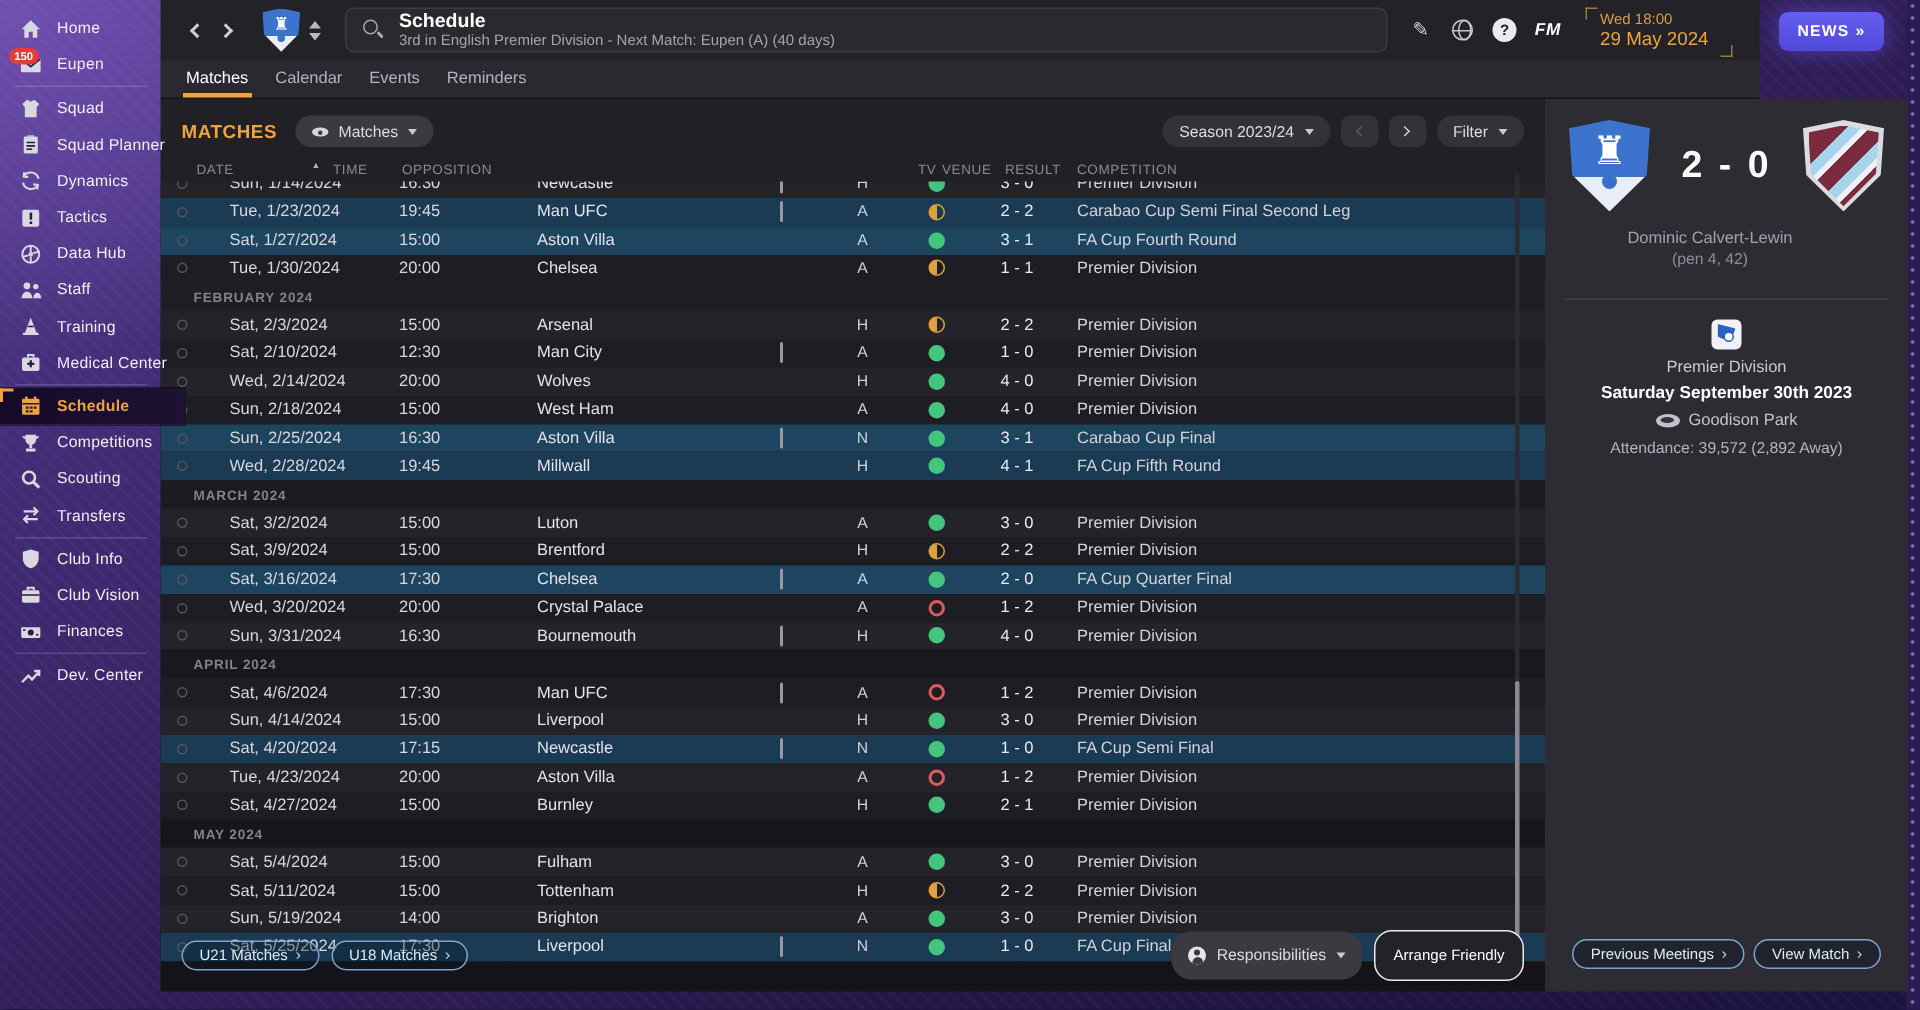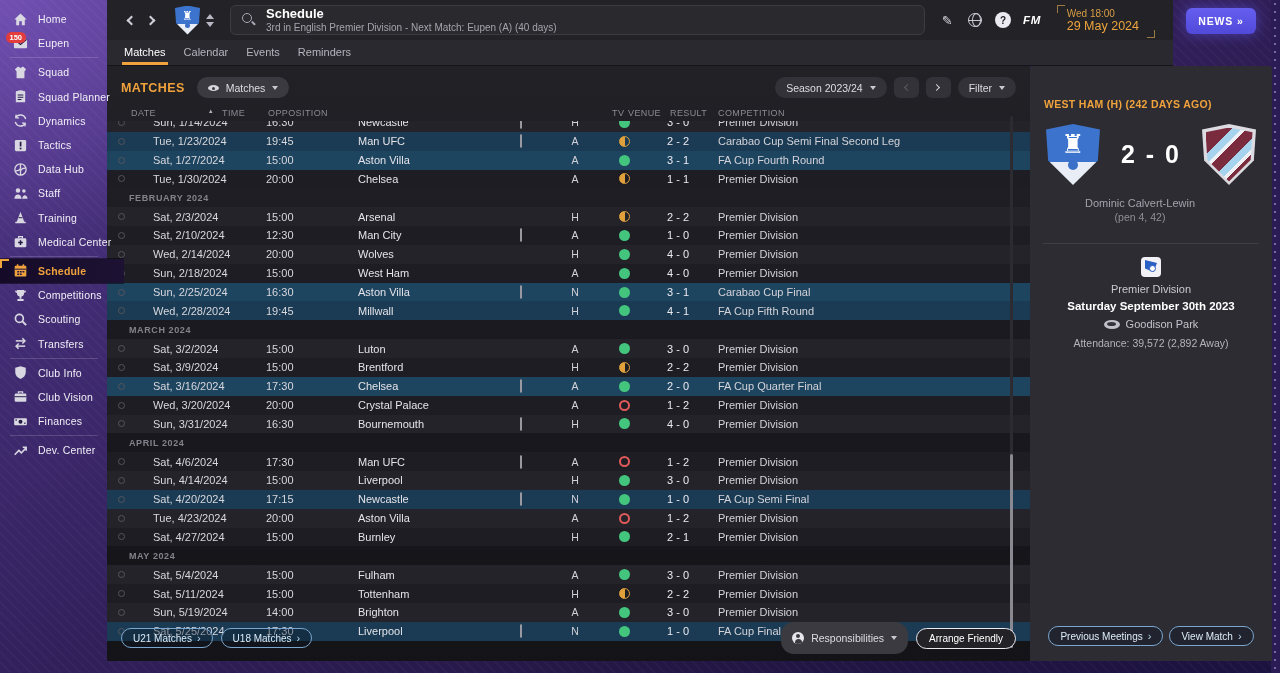--- a/index.html
+++ b/index.html
@@ -129,21 +129,21 @@
 
   .cfooter { position:absolute; left:0; bottom:7px; width:100%; display:flex; align-items:center; padding:0 14px; gap:8px; }
   .btn-blue { height:20px; border:1px solid #7aa6cf; border-radius:12px; color:#dcebf8; font-size:10px; display:flex;
     align-items:center; padding:0 11px; gap:5px; background:rgba(12,22,38,.35); cursor:pointer; white-space:nowrap; }
   .btn-blue .arr { font-size:11px; line-height:1; color:#bcd7ef; }
   .resp-pill { margin-left:auto; display:flex; align-items:center; gap:7px; background:#3b3a40; border-radius:13px; height:21px;
     padding:16px 11px; color:#dddce2; font-size:10.5px; cursor:pointer; }
   .person { width:12px; height:12px; border-radius:50%; background:#e6e5ec; position:relative; overflow:hidden; }
   .person::before { content:''; position:absolute; left:4px; top:2px; width:4px; height:4px; border-radius:50%; background:#3b3a40; }
   .person::after { content:''; position:absolute; left:2.5px; top:7px; width:7px; height:5px; border-radius:4px 4px 0 0; background:#3b3a40; }
-  .btn-white { height:21px; border:1.5px solid #eceaf1; border-radius:12px; color:#fff; font-size:10px; display:flex;
+  .btn-white { height:34px; border:1.5px solid #eceaf1; border-radius:12px; color:#fff; font-size:10px; display:flex;
     align-items:center; padding:0 12px; background:#232227; cursor:pointer; white-space:nowrap; }
 
   
   .rpanel { position:absolute; left:1030px; top:66px; width:242px; height:595px; background:#2d2c33; z-index:1;
     display:flex; flex-direction:column; border-radius:3px 3px 0 0; }
   .rp-title { padding:32px 14px 0; color:#f0a23c; font-size:10.5px; font-weight:bold; letter-spacing:.3px; }
   .score-row { display:flex; align-items:center; justify-content:space-between; padding:14px 16px 4px; }
   .badge-big { width:54px; height:61px; clip-path:polygon(50% 0,100% 9%,96% 60%,50% 100%,4% 60%,0 9%); position:relative; }
   .badge-everton { background:linear-gradient(180deg,#3c73cc 0 62%,#e8edf6 62% 100%); display:flex; flex-direction:column; align-items:center; }
   .badge-everton .t { color:#fff; font-size:26px; line-height:1; margin-top:7px; }
@@ -859,21 +859,20 @@
         <span>Responsibilities</span>
         <span class="caret"></span>
       </div>
       <div class="btn-white">
         <span>Arrange Friendly</span>
       </div>
     </div>
   </main>
 
   <aside class="rpanel">
-    <div class="rp-title">WEST HAM (H) (242 DAYS AGO)</div>
     <div class="score-row">
       <div class="badge-big badge-everton">
         <span class="t">♜</span>
           <span class="d"></span>
       </div>
       <div class="big-score">2 - 0</div>
       <div class="badge-big badge-ring">
         <div class="badge-westham-inner"></div>
       </div>
     </div>

